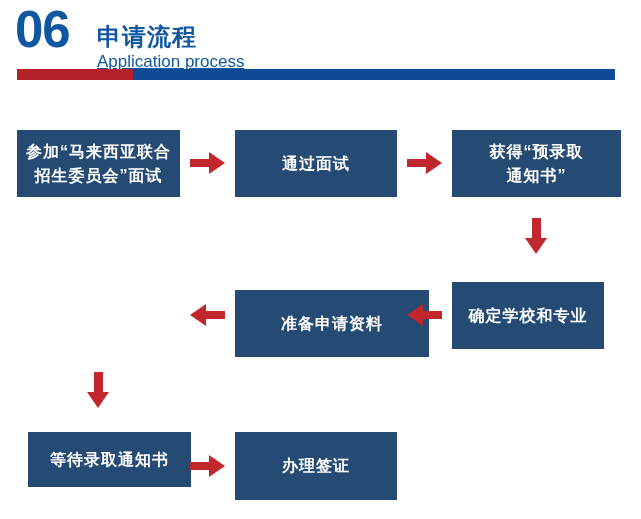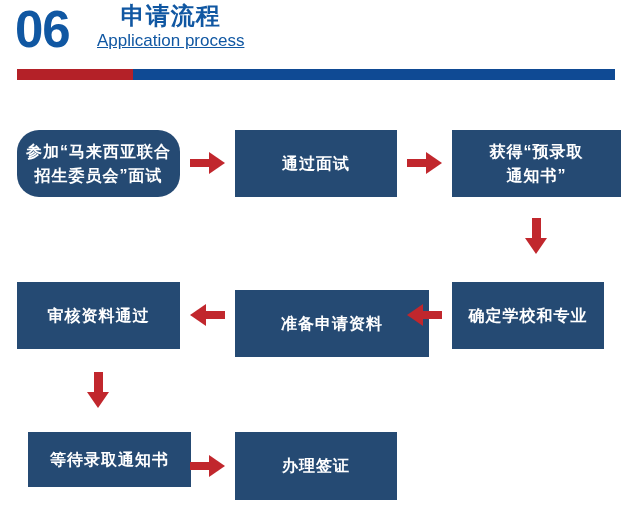--- a/index.html
+++ b/index.html
@@ -26,21 +26,21 @@
   
   .section-number {
     position: absolute;
     left: 15px; top: 2px;
     font-size: 51px;
     font-weight: bold;
     letter-spacing: -1px;
     color: var(--header-text);
     line-height: 56px;
   }
-  .titles { position: absolute; left: 97px; top: 1px; text-align: center; }
+  .titles { position: absolute; left: 97px; top: 22px; }
   .title-zh {
     font-size: 24px;
     font-weight: bold;
     color: var(--header-text);
     line-height: 29px;
     letter-spacing: 1px;
   }
   .title-en {
     font-size: 17px;
     font-weight: normal;
@@ -67,21 +67,21 @@
     display: flex;
     align-items: center;
     justify-content: center;
     text-align: center;
     font-size: 16px;
     font-weight: bold;
     letter-spacing: 1px;
     line-height: 24px;
     white-space: pre-line;
   }
-  .b1 { left: 17px;  top: 130px; width: 163px; height: 67px; border-radius: 22px; }
+  .b1 { left: 17px;  top: 130px; width: 163px; height: 67px; }
   .b2 { left: 235px; top: 130px; width: 162px; height: 67px; }
   .b3 { left: 452px; top: 130px; width: 169px; height: 67px; }
   .b4 { left: 17px;  top: 282px; width: 163px; height: 67px; }
   .b5 { left: 235px; top: 290px; width: 194px; height: 67px; }
   .b6 { left: 452px; top: 282px; width: 152px; height: 67px; }
   .b7 { left: 28px;  top: 432px; width: 163px; height: 55px; }
   .b8 { left: 235px; top: 432px; width: 162px; height: 68px; }
 
   
   .arrow { position: absolute; display: flex; align-items: center; }
@@ -149,21 +149,20 @@
       <div class="head"></div>
     </div>
   <div class="step-box b3">获得“预录取
 通知书”</div>
 
   <div class="arrow arrow-down ad1">
       <div class="shaft"></div>
       <div class="head"></div>
     </div>
 
-  <div class="step-box b4">审核资料通过</div>
   <div class="arrow arrow-left al2">
       <div class="shaft"></div>
       <div class="head"></div>
     </div>
   <div class="step-box b5">准备申请资料</div>
   <div class="arrow arrow-left al1">
       <div class="shaft"></div>
       <div class="head"></div>
     </div>
   <div class="step-box b6">确定学校和专业</div>

